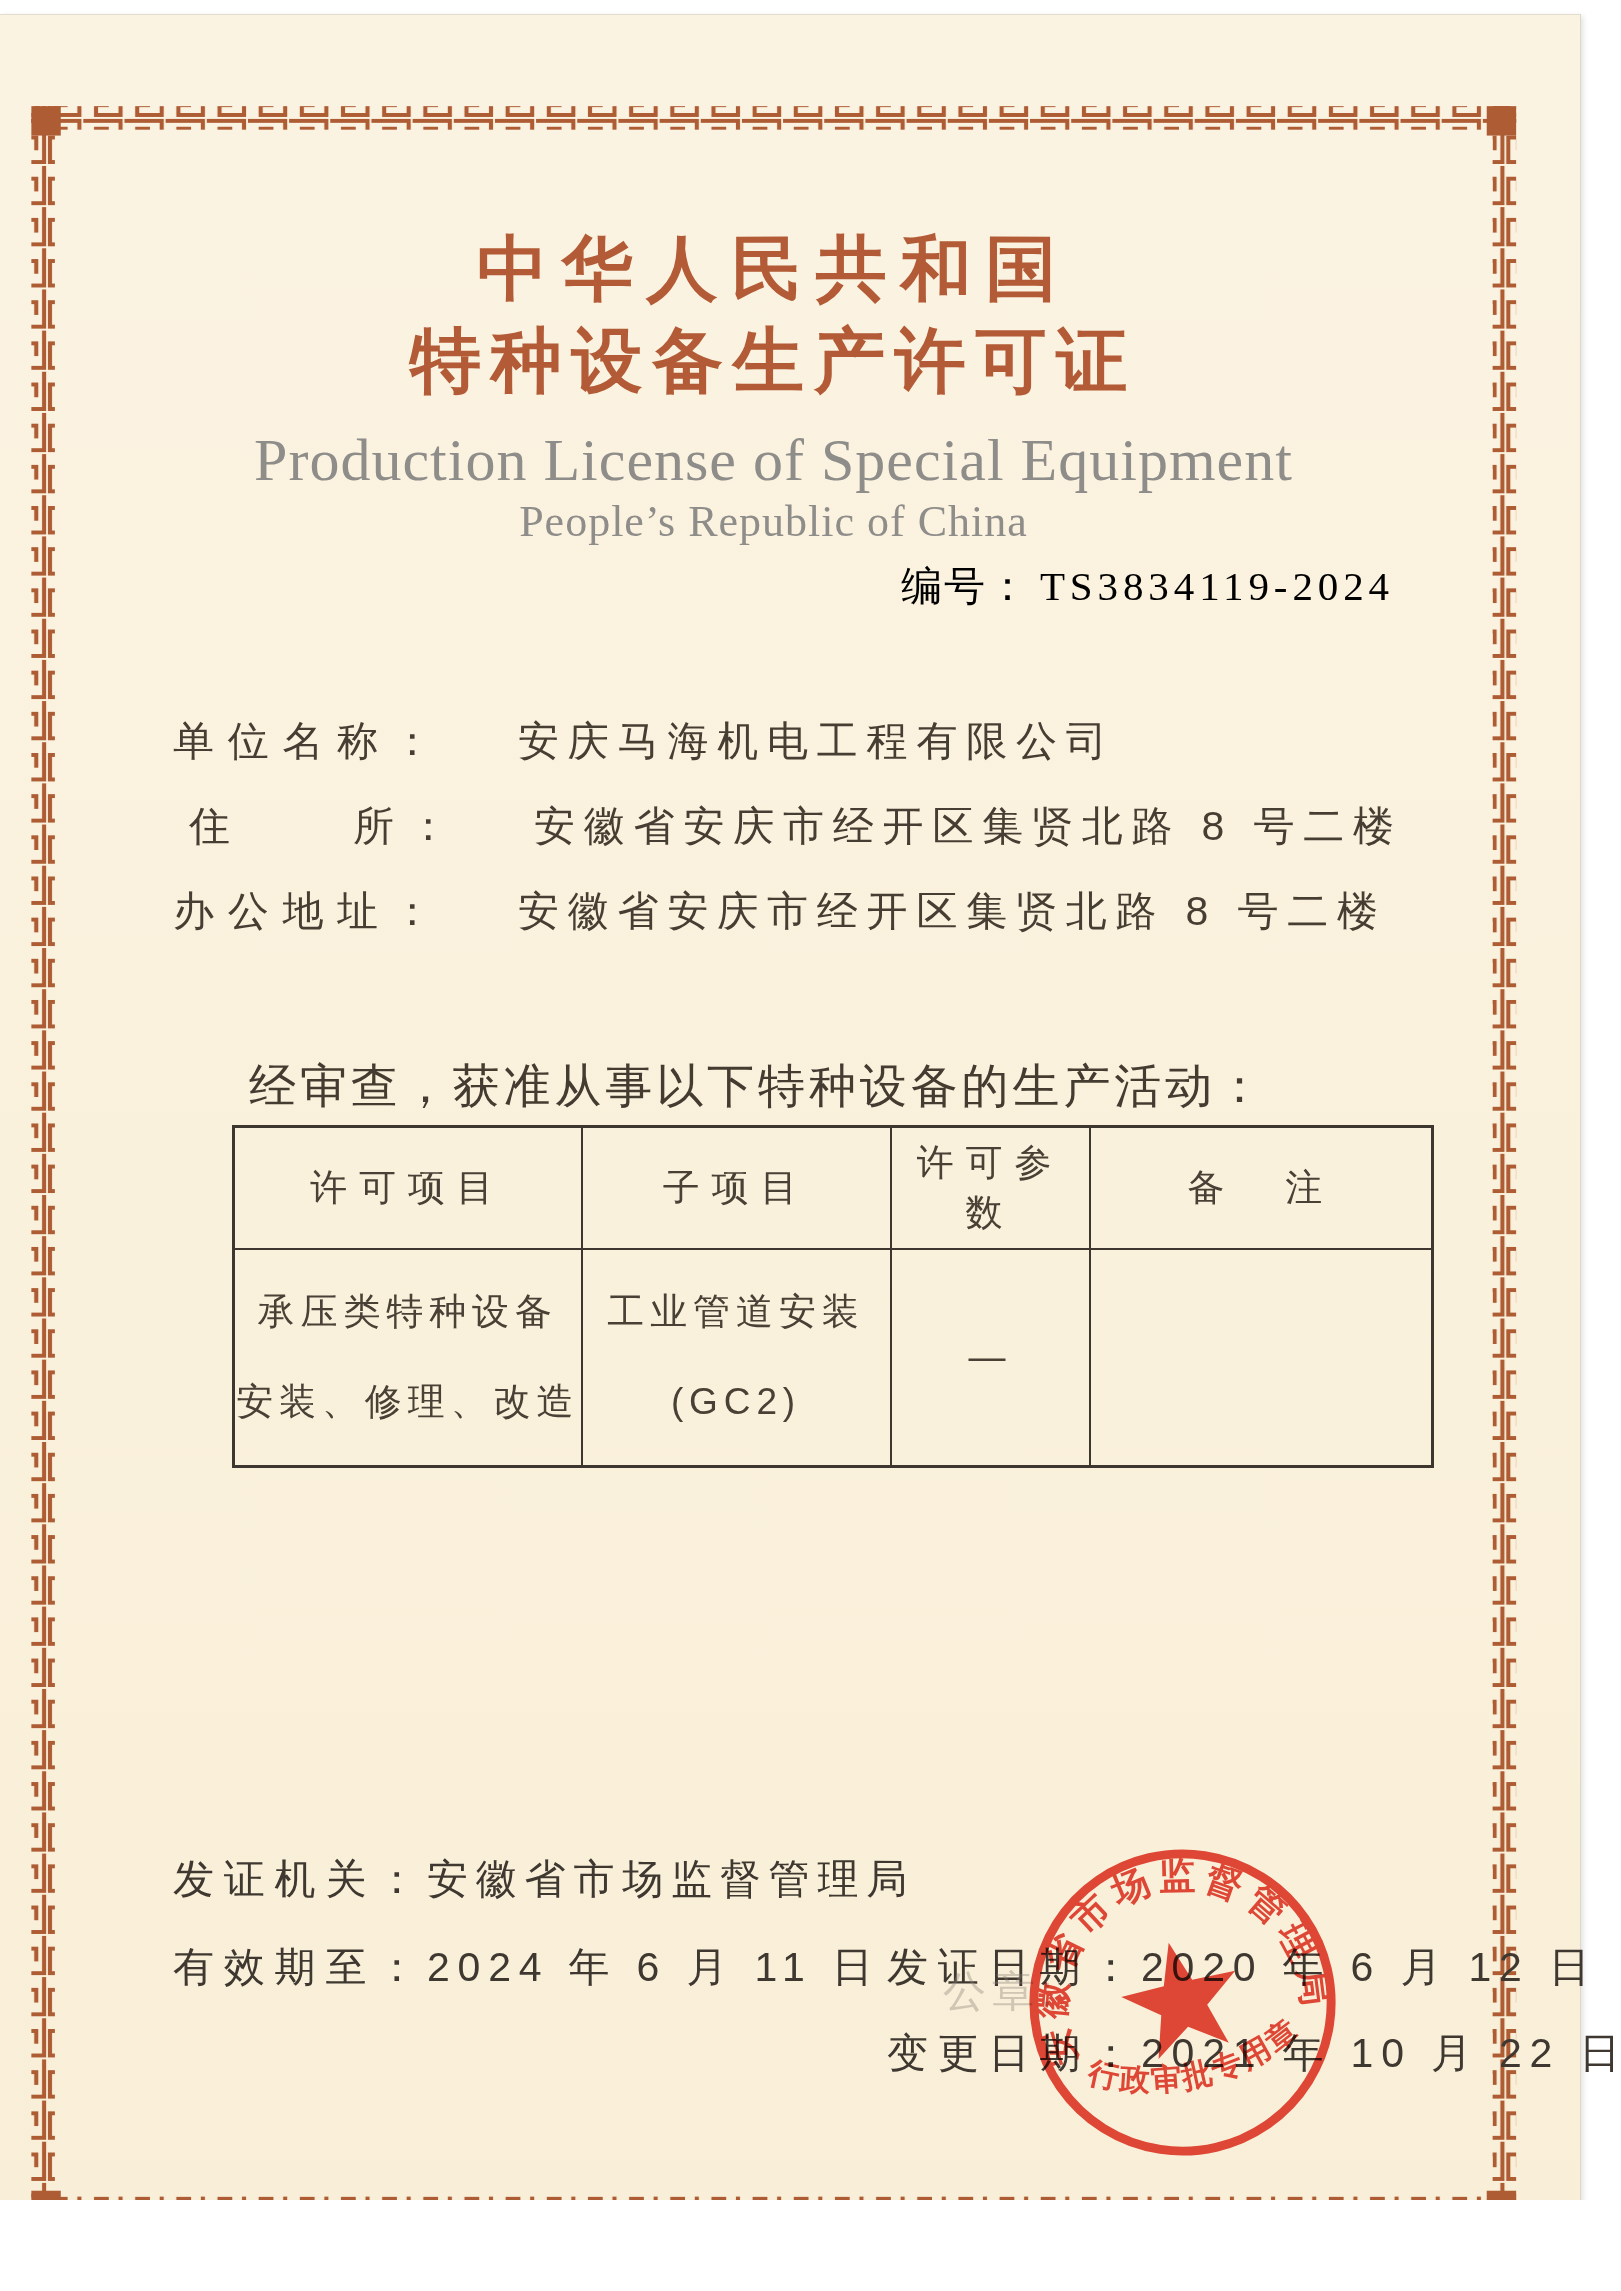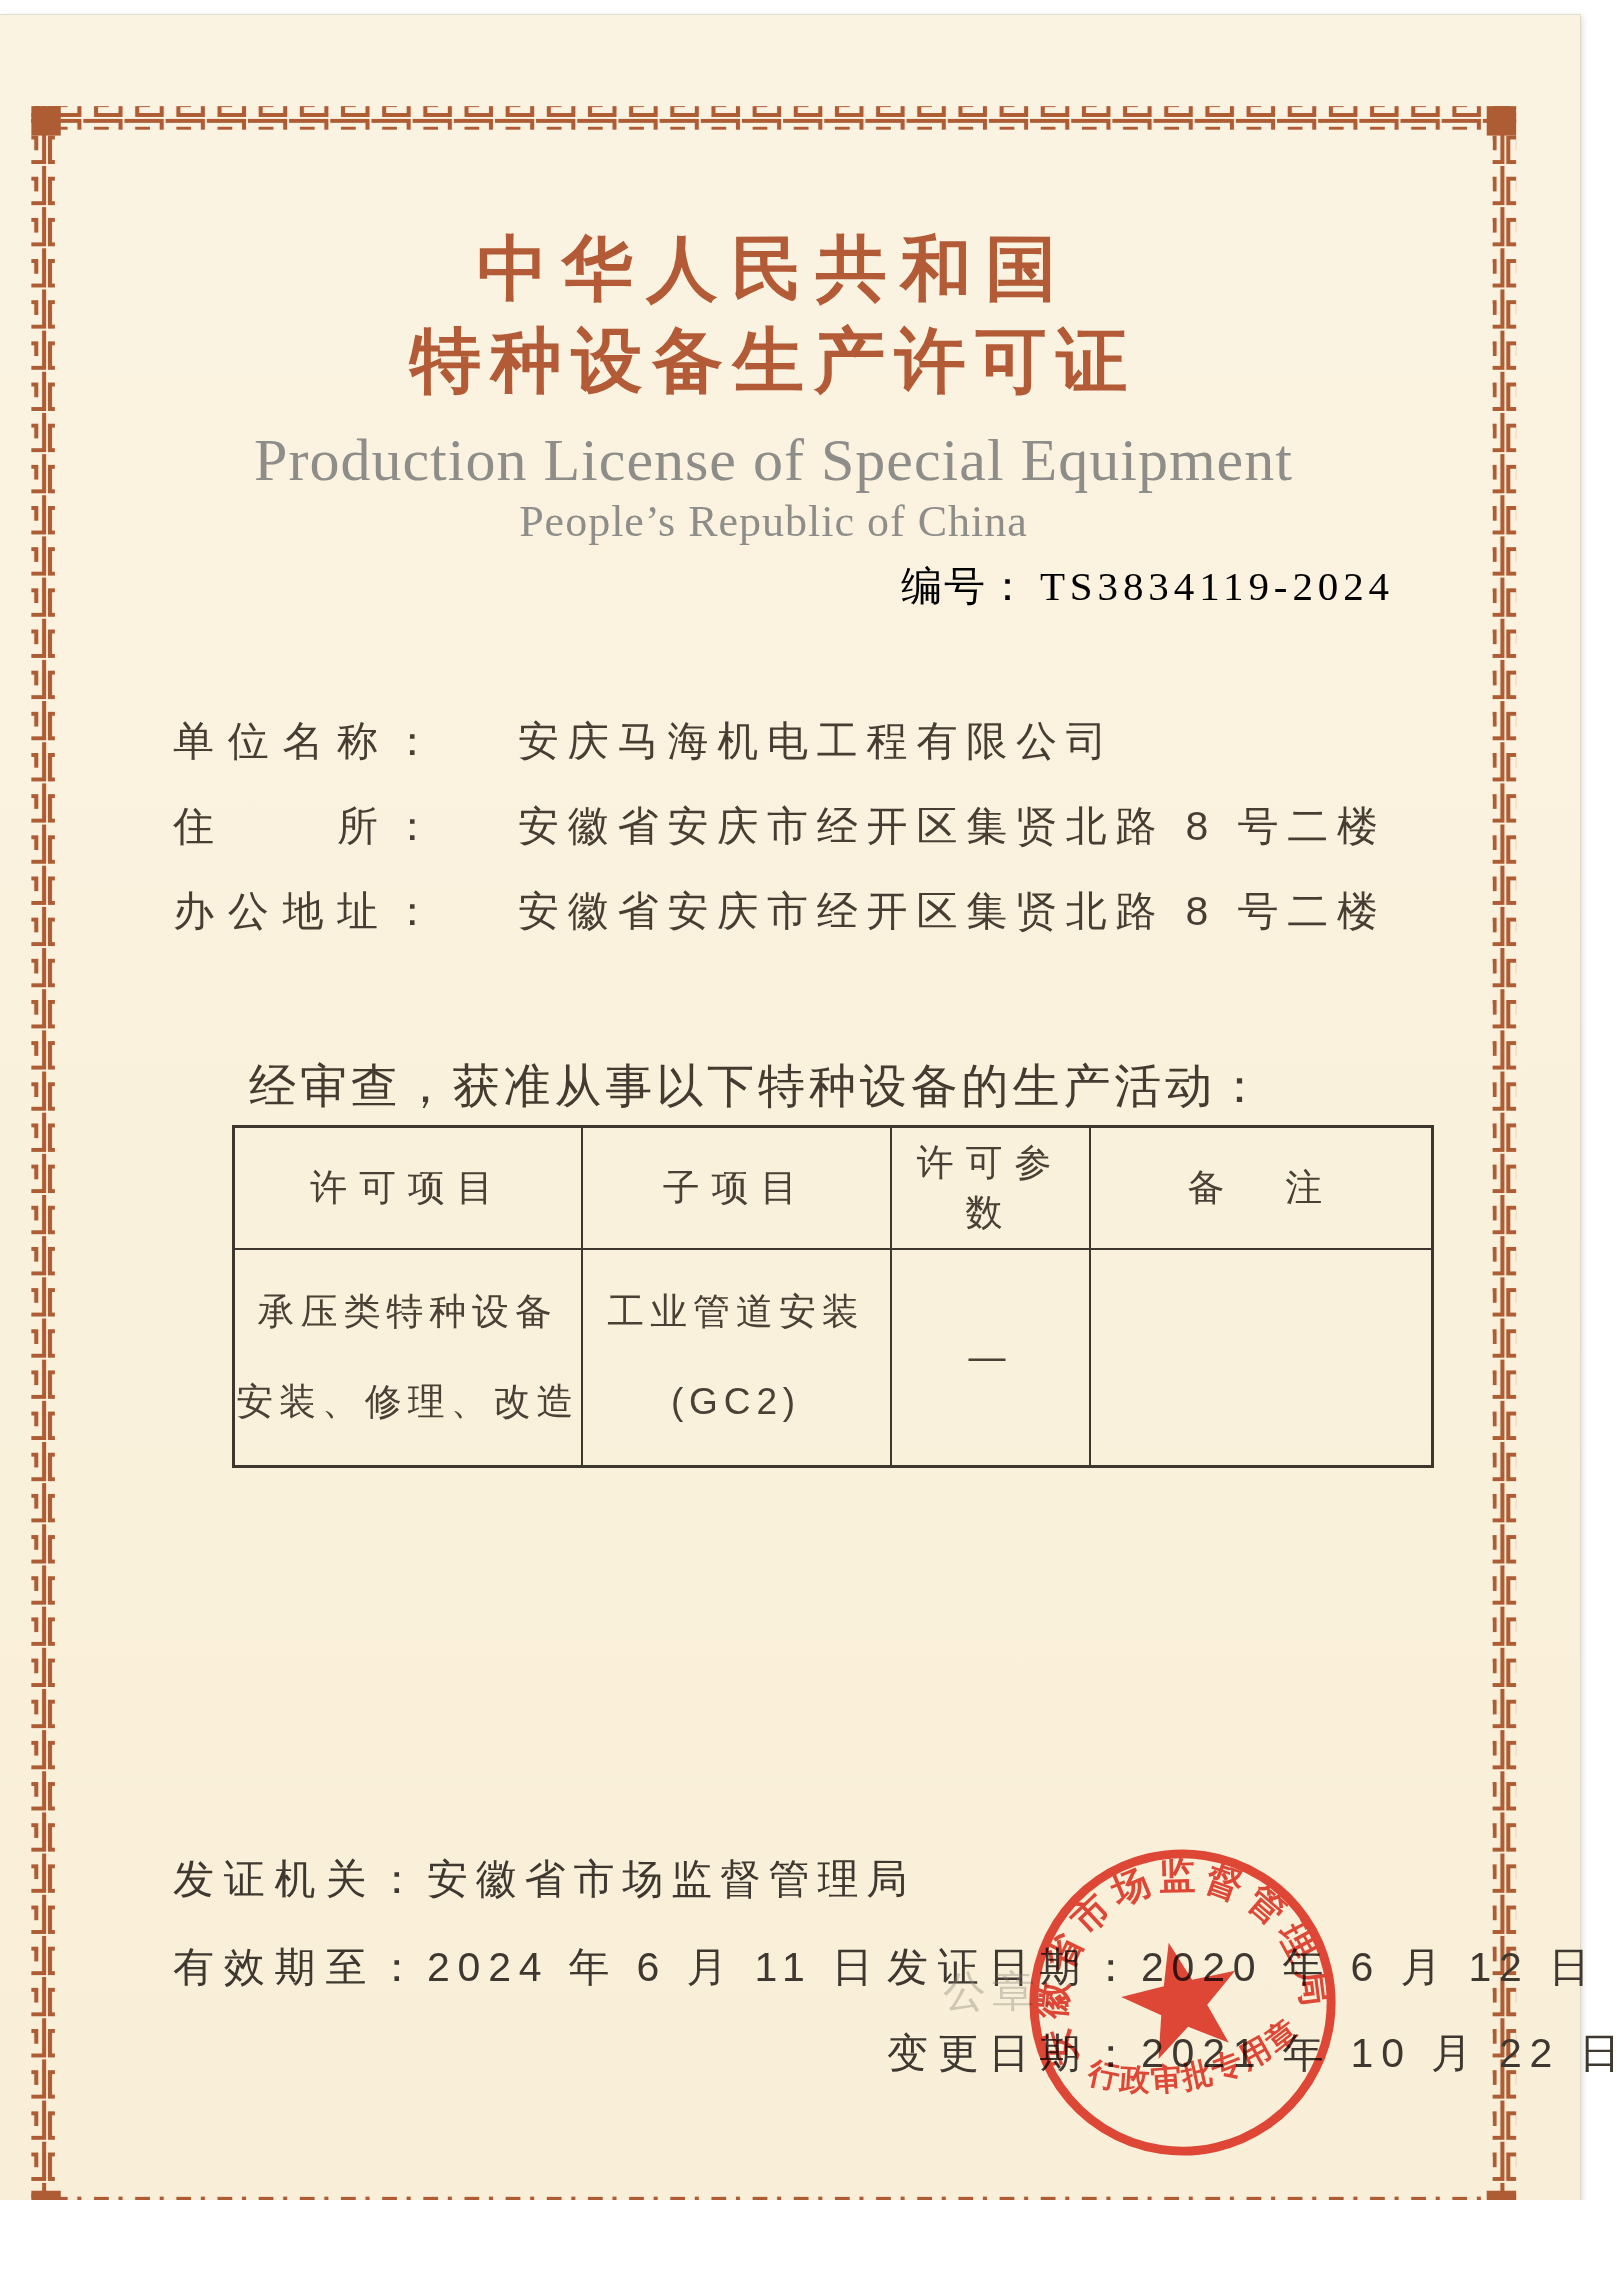--- a/index.html
+++ b/index.html
@@ -22,21 +22,21 @@
   .t-en{color:#8e8d8a;font-family:"Liberation Serif", serif;font-weight:normal;}
   .e1{top:433px;font-size:60px;line-height:55px;letter-spacing:1px;}
   .e2{top:494px;font-size:44px;line-height:55px;letter-spacing:1px;}
   .license-no{
     top:559px;right:227px;font-family:"Liberation Serif", serif;
     color:#000000;font-size:41px;letter-spacing:2px;white-space:nowrap;
   }
   .license-no .num{letter-spacing:4.9px;margin-left:9.8px;}
   .info-line{left:173px;color:#473e33;font-size:41px;line-height:51px;letter-spacing:8.8px;white-space:nowrap;}
   .info-label{display:inline-block;width:345px;letter-spacing:13.7px;font-family:Liberation Mono, monospace;}
-  .i1{top:716px;} .i2{top:801px;} .i3{top:886px;}
+  .i1{top:716px;} .i2{top:801px;margin-left:16px;} .i3{top:886px;}
   .intro{left:249px;top:1055px;color:#453c31;font-size:47px;letter-spacing:3.9px;}
   table.permit{
     position:absolute;left:232px;top:1125px;width:1199px;height:342px;
     border-collapse:collapse;table-layout:fixed;
     color:#4a4136;
   }
   table.permit,table.permit th,table.permit td{border:2px solid #3e372f;}
   table.permit{border-width:3.9px;outline:1px solid #3e372f;outline-offset:-1px;}
   table.permit th{
     height:118px;font-weight:normal;font-size:37px;letter-spacing:11.8px;

